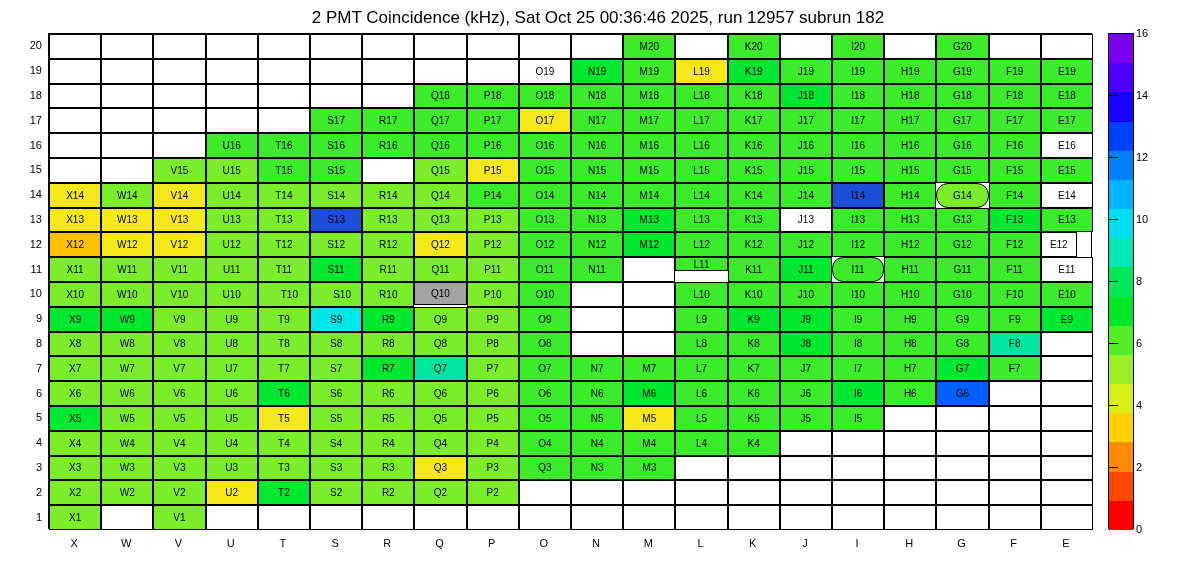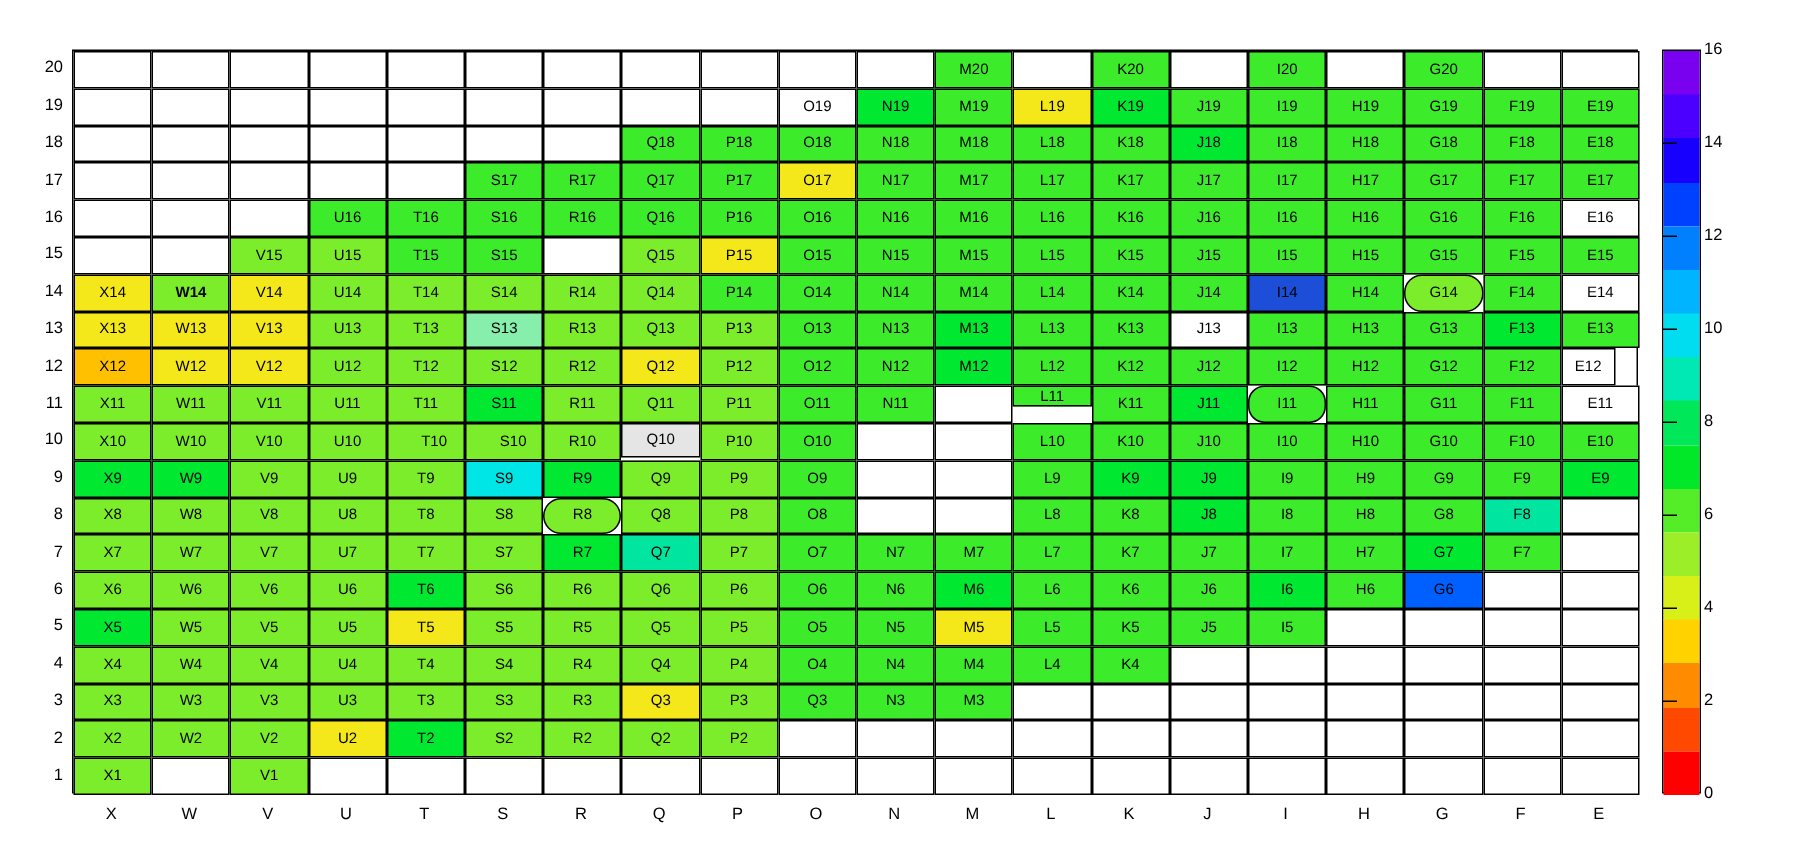--- a/index.html
+++ b/index.html
@@ -44,20 +44,21 @@
   .cbseg{position:absolute;left:0;width:24px;}
   .cbtick{
     position:absolute;left:1136px;font-size:11px;color:#000;height:12px;line-height:12px;
   }
   .cbmark{position:absolute;left:1108px;width:10px;height:1px;background:#000;}
 </style>
 </head>
 <body>
 
 <div id="root">
+  <div id="title">2 PMT Coincidence (kHz), Sat Oct 25 00:36:46 2025, run 12957 subrun 182</div>
 
   <div id="plot">
     <div id="grid">
         <div class="cell empty" style="left: 0px; top: 0px; width: 52.2px; height: 24.8px;"></div>
         <div class="cell empty" style="left: 52.2px; top: 0px; width: 52.2px; height: 24.8px;"></div>
         <div class="cell empty" style="left: 104.4px; top: 0px; width: 52.2px; height: 24.8px;"></div>
         <div class="cell empty" style="left: 156.6px; top: 0px; width: 52.2px; height: 24.8px;"></div>
         <div class="cell empty" style="left: 208.8px; top: 0px; width: 52.2px; height: 24.8px;"></div>
         <div class="cell empty" style="left: 261px; top: 0px; width: 52.2px; height: 24.8px;"></div>
         <div class="cell empty" style="left: 313.2px; top: 0px; width: 52.2px; height: 24.8px;"></div>
@@ -168,21 +169,21 @@
         <div class="cell" style="left: 574.2px; top: 124px; width: 52.2px; height: 24.8px; background: rgb(60, 235, 42);">M15</div>
         <div class="cell" style="left: 626.4px; top: 124px; width: 52.2px; height: 24.8px; background: rgb(60, 235, 42);">L15</div>
         <div class="cell" style="left: 678.6px; top: 124px; width: 52.2px; height: 24.8px; background: rgb(60, 235, 42);">K15</div>
         <div class="cell" style="left: 730.8px; top: 124px; width: 52.2px; height: 24.8px; background: rgb(60, 235, 42);">J15</div>
         <div class="cell" style="left: 783px; top: 124px; width: 52.2px; height: 24.8px; background: rgb(60, 235, 42);">I15</div>
         <div class="cell" style="left: 835.2px; top: 124px; width: 52.2px; height: 24.8px; background: rgb(60, 235, 42);">H15</div>
         <div class="cell" style="left: 887.4px; top: 124px; width: 52.2px; height: 24.8px; background: rgb(60, 235, 42);">G15</div>
         <div class="cell" style="left: 939.6px; top: 124px; width: 52.2px; height: 24.8px; background: rgb(60, 235, 42);">F15</div>
         <div class="cell" style="left: 991.8px; top: 124px; width: 52.2px; height: 24.8px; background: rgb(60, 235, 42);">E15</div>
         <div class="cell" style="left: 0px; top: 148.8px; width: 52.2px; height: 24.8px; background: rgb(244, 232, 26);">X14</div>
-        <div class="cell" style="left: 52.2px; top: 148.8px; width: 52.2px; height: 24.8px; background: rgb(124, 237, 42); font-weight: bold;">W14</div>
+        <div class="cell" style="left: 52.2px; top: 148.8px; width: 52.2px; height: 24.8px; background: rgb(124, 237, 42);">W14</div>
         <div class="cell" style="left: 104.4px; top: 148.8px; width: 52.2px; height: 24.8px; background: rgb(244, 232, 26);">V14</div>
         <div class="cell" style="left: 156.6px; top: 148.8px; width: 52.2px; height: 24.8px; background: rgb(124, 237, 42);">U14</div>
         <div class="cell" style="left: 208.8px; top: 148.8px; width: 52.2px; height: 24.8px; background: rgb(124, 237, 42);">T14</div>
         <div class="cell" style="left: 261px; top: 148.8px; width: 52.2px; height: 24.8px; background: rgb(124, 237, 42);">S14</div>
         <div class="cell" style="left: 313.2px; top: 148.8px; width: 52.2px; height: 24.8px; background: rgb(124, 237, 42);">R14</div>
         <div class="cell" style="left: 365.4px; top: 148.8px; width: 52.2px; height: 24.8px; background: rgb(124, 237, 42);">Q14</div>
         <div class="cell" style="left: 417.6px; top: 148.8px; width: 52.2px; height: 24.8px; background: rgb(60, 235, 42);">P14</div>
         <div class="cell" style="left: 469.8px; top: 148.8px; width: 52.2px; height: 24.8px; background: rgb(60, 235, 42);">O14</div>
         <div class="cell" style="left: 522px; top: 148.8px; width: 52.2px; height: 24.8px; background: rgb(60, 235, 42);">N14</div>
         <div class="cell" style="left: 574.2px; top: 148.8px; width: 52.2px; height: 24.8px; background: rgb(60, 235, 42);">M14</div>
@@ -192,21 +193,21 @@
         <div class="cell" style="left: 783px; top: 148.8px; width: 52.2px; height: 24.8px; background: #1d4ed8;">I14</div>
         <div class="cell" style="left: 835.2px; top: 148.8px; width: 52.2px; height: 24.8px; background: rgb(60, 235, 42);">H14</div>
         <div class="cell" style="left: 887.4px; top: 148.8px; width: 52.2px; height: 24.8px; background: rgb(124, 237, 42); border-radius: 12px;">G14</div>
         <div class="cell" style="left: 939.6px; top: 148.8px; width: 52.2px; height: 24.8px; background: rgb(60, 235, 42);">F14</div>
         <div class="cell" style="left: 991.8px; top: 148.8px; width: 52.2px; height: 24.8px; background: rgb(255, 255, 255);">E14</div>
         <div class="cell" style="left: 0px; top: 173.6px; width: 52.2px; height: 24.8px; background: rgb(244, 232, 26);">X13</div>
         <div class="cell" style="left: 52.2px; top: 173.6px; width: 52.2px; height: 24.8px; background: rgb(244, 232, 26);">W13</div>
         <div class="cell" style="left: 104.4px; top: 173.6px; width: 52.2px; height: 24.8px; background: rgb(244, 232, 26);">V13</div>
         <div class="cell" style="left: 156.6px; top: 173.6px; width: 52.2px; height: 24.8px; background: rgb(124, 237, 42);">U13</div>
         <div class="cell" style="left: 208.8px; top: 173.6px; width: 52.2px; height: 24.8px; background: rgb(124, 237, 42);">T13</div>
-        <div class="cell" style="left: 261px; top: 173.6px; width: 52.2px; height: 24.8px; background: #86efac;">S13</div>
+        <div class="cell" style="left: 261px; top: 173.6px; width: 52.2px; height: 24.8px; background: #1d4ed8;">S13</div>
         <div class="cell" style="left: 313.2px; top: 173.6px; width: 52.2px; height: 24.8px; background: rgb(124, 237, 42);">R13</div>
         <div class="cell" style="left: 365.4px; top: 173.6px; width: 52.2px; height: 24.8px; background: rgb(124, 237, 42);">Q13</div>
         <div class="cell" style="left: 417.6px; top: 173.6px; width: 52.2px; height: 24.8px; background: rgb(124, 237, 42);">P13</div>
         <div class="cell" style="left: 469.8px; top: 173.6px; width: 52.2px; height: 24.8px; background: rgb(60, 235, 42);">O13</div>
         <div class="cell" style="left: 522px; top: 173.6px; width: 52.2px; height: 24.8px; background: rgb(60, 235, 42);">N13</div>
         <div class="cell" style="left: 574.2px; top: 173.6px; width: 52.2px; height: 24.8px; background: rgb(0, 232, 48);">M13</div>
         <div class="cell" style="left: 626.4px; top: 173.6px; width: 52.2px; height: 24.8px; background: rgb(60, 235, 42);">L13</div>
         <div class="cell" style="left: 678.6px; top: 173.6px; width: 52.2px; height: 24.8px; background: rgb(60, 235, 42);">K13</div>
         <div class="cell" style="left: 730.8px; top: 173.6px; width: 52.2px; height: 24.8px; background: rgb(255, 255, 255);">J13</div>
         <div class="cell" style="left: 783px; top: 173.6px; width: 52.2px; height: 24.8px; background: rgb(60, 235, 42);">I13</div>
@@ -254,21 +255,21 @@
         <div class="cell" style="left: 887.4px; top: 223.2px; width: 52.2px; height: 24.8px; background: rgb(60, 235, 42);">G11</div>
         <div class="cell" style="left: 939.6px; top: 223.2px; width: 52.2px; height: 24.8px; background: rgb(60, 235, 42);">F11</div>
         <div class="cell" style="left: 991.8px; top: 223.2px; width: 52.2px; height: 24.8px; background: rgb(255, 255, 255);">E11</div>
         <div class="cell" style="left: 0px; top: 248px; width: 52.2px; height: 24.8px; background: rgb(124, 237, 42);">X10</div>
         <div class="cell" style="left: 52.2px; top: 248px; width: 52.2px; height: 24.8px; background: rgb(124, 237, 42);">W10</div>
         <div class="cell" style="left: 104.4px; top: 248px; width: 52.2px; height: 24.8px; background: rgb(124, 237, 42);">V10</div>
         <div class="cell" style="left: 156.6px; top: 248px; width: 52.2px; height: 24.8px; background: rgb(124, 237, 42);">U10</div>
         <div class="cell" style="left: 208.8px; top: 248px; width: 52.2px; height: 24.8px; background: rgb(124, 237, 42); padding-left: 11px;">T10</div>
         <div class="cell" style="left: 261px; top: 248px; width: 52.2px; height: 24.8px; background: rgb(124, 237, 42); padding-left: 12px;">S10</div>
         <div class="cell" style="left: 313.2px; top: 248px; width: 52.2px; height: 24.8px; background: rgb(124, 237, 42);">R10</div>
-        <div class="cell" style="left: 365.4px; top: 248px; width: 52.2px; height: 23px; background: #e5e5e5;">Q10</div>
+        <div class="cell" style="left: 365.4px; top: 248px; width: 52.2px; height: 23px; background: #a3a3a3;">Q10</div>
         <div class="cell" style="left: 417.6px; top: 248px; width: 52.2px; height: 24.8px; background: rgb(124, 237, 42);">P10</div>
         <div class="cell" style="left: 469.8px; top: 248px; width: 52.2px; height: 24.8px; background: rgb(60, 235, 42);">O10</div>
         <div class="cell empty" style="left: 522px; top: 248px; width: 52.2px; height: 24.8px;"></div>
         <div class="cell empty" style="left: 574.2px; top: 248px; width: 52.2px; height: 24.8px;"></div>
         <div class="cell" style="left: 626.4px; top: 248px; width: 52.2px; height: 24.8px; background: rgb(60, 235, 42);">L10</div>
         <div class="cell" style="left: 678.6px; top: 248px; width: 52.2px; height: 24.8px; background: rgb(60, 235, 42);">K10</div>
         <div class="cell" style="left: 730.8px; top: 248px; width: 52.2px; height: 24.8px; background: rgb(60, 235, 42);">J10</div>
         <div class="cell" style="left: 783px; top: 248px; width: 52.2px; height: 24.8px; background: rgb(60, 235, 42);">I10</div>
         <div class="cell" style="left: 835.2px; top: 248px; width: 52.2px; height: 24.8px; background: rgb(60, 235, 42);">H10</div>
         <div class="cell" style="left: 887.4px; top: 248px; width: 52.2px; height: 24.8px; background: rgb(60, 235, 42);">G10</div>
@@ -293,21 +294,21 @@
         <div class="cell" style="left: 835.2px; top: 272.8px; width: 52.2px; height: 24.8px; background: rgb(60, 235, 42);">H9</div>
         <div class="cell" style="left: 887.4px; top: 272.8px; width: 52.2px; height: 24.8px; background: rgb(60, 235, 42);">G9</div>
         <div class="cell" style="left: 939.6px; top: 272.8px; width: 52.2px; height: 24.8px; background: rgb(60, 235, 42);">F9</div>
         <div class="cell" style="left: 991.8px; top: 272.8px; width: 52.2px; height: 24.8px; background: rgb(0, 232, 48);">E9</div>
         <div class="cell" style="left: 0px; top: 297.6px; width: 52.2px; height: 24.8px; background: rgb(124, 237, 42);">X8</div>
         <div class="cell" style="left: 52.2px; top: 297.6px; width: 52.2px; height: 24.8px; background: rgb(124, 237, 42);">W8</div>
         <div class="cell" style="left: 104.4px; top: 297.6px; width: 52.2px; height: 24.8px; background: rgb(124, 237, 42);">V8</div>
         <div class="cell" style="left: 156.6px; top: 297.6px; width: 52.2px; height: 24.8px; background: rgb(124, 237, 42);">U8</div>
         <div class="cell" style="left: 208.8px; top: 297.6px; width: 52.2px; height: 24.8px; background: rgb(124, 237, 42);">T8</div>
         <div class="cell" style="left: 261px; top: 297.6px; width: 52.2px; height: 24.8px; background: rgb(124, 237, 42);">S8</div>
-        <div class="cell" style="left: 313.2px; top: 297.6px; width: 52.2px; height: 24.8px; background: rgb(124, 237, 42); border-radius: 12px;">R8</div>
+        <div class="cell" style="left: 313.2px; top: 297.6px; width: 52.2px; height: 24.8px; background: rgb(124, 237, 42);">R8</div>
         <div class="cell" style="left: 365.4px; top: 297.6px; width: 52.2px; height: 24.8px; background: rgb(124, 237, 42);">Q8</div>
         <div class="cell" style="left: 417.6px; top: 297.6px; width: 52.2px; height: 24.8px; background: rgb(124, 237, 42);">P8</div>
         <div class="cell" style="left: 469.8px; top: 297.6px; width: 52.2px; height: 24.8px; background: rgb(60, 235, 42);">O8</div>
         <div class="cell empty" style="left: 522px; top: 297.6px; width: 52.2px; height: 24.8px;"></div>
         <div class="cell empty" style="left: 574.2px; top: 297.6px; width: 52.2px; height: 24.8px;"></div>
         <div class="cell" style="left: 626.4px; top: 297.6px; width: 52.2px; height: 24.8px; background: rgb(60, 235, 42);">L8</div>
         <div class="cell" style="left: 678.6px; top: 297.6px; width: 52.2px; height: 24.8px; background: rgb(60, 235, 42);">K8</div>
         <div class="cell" style="left: 730.8px; top: 297.6px; width: 52.2px; height: 24.8px; background: rgb(0, 232, 48);">J8</div>
         <div class="cell" style="left: 783px; top: 297.6px; width: 52.2px; height: 24.8px; background: rgb(60, 235, 42);">I8</div>
         <div class="cell" style="left: 835.2px; top: 297.6px; width: 52.2px; height: 24.8px; background: rgb(60, 235, 42);">H8</div>

